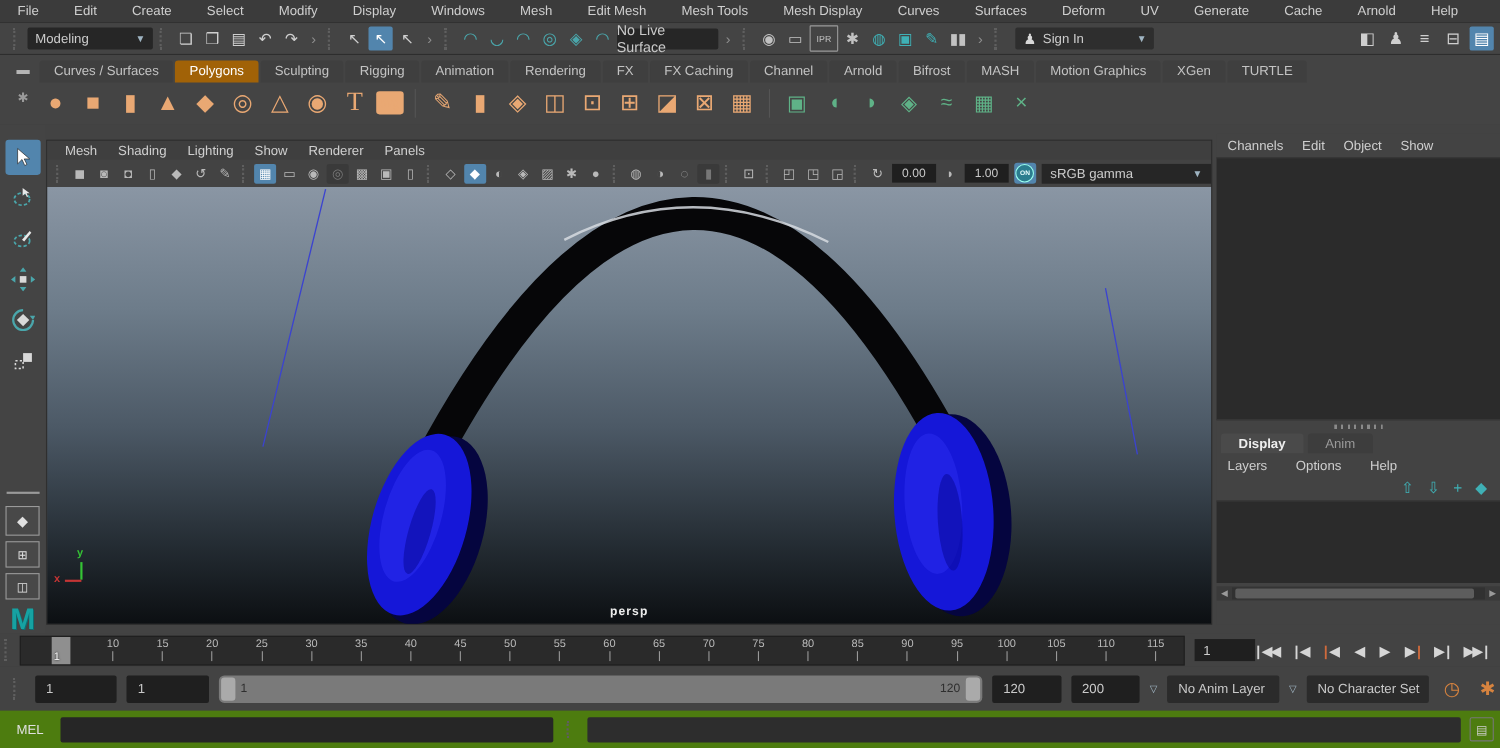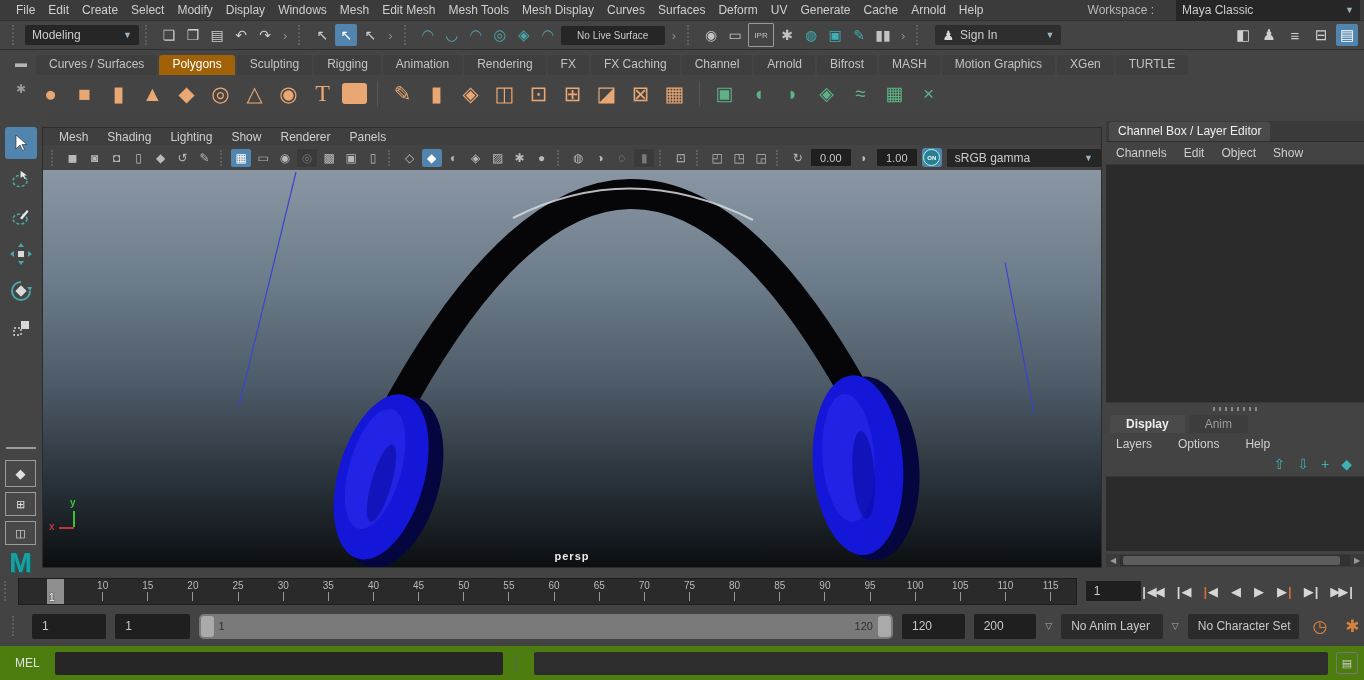--- a/index.html
+++ b/index.html
@@ -26,21 +26,21 @@
   .ticon{width:22px;height:22px;display:flex;align-items:center;justify-content:center;color:#cfcfcf;
          font-size:14px;border-radius:2px}
   .ticon.active{background:#5285ad;color:#fff}
   .grp{display:flex;align-items:center;gap:2px}
   .grp.snap .ticon{color:#4aa6ab;font-size:15px;font-weight:bold}
   .grp.render .ticon{color:#c2c2c2}
   .grp.render .ticon.teal{color:#3fb0b5}
   .ipr{font-size:8px;border:1px solid #9a9a9a;padding:0 1px;border-radius:1px}
   .tf{background:#262626;height:19px;display:flex;align-items:center;justify-content:center;
       color:#c9c9c9;border-radius:2px}
-  .live-surface{width:104px;font-size:10px}
+  .live-surface{width:92px;font-size:13px}
   .signin{width:112px;height:20px;background:#2e2e2e;border-radius:2px;display:flex;align-items:center;
           gap:6px;padding:0 7px;margin:0 6px}
   .signin .person{color:#d8d8d8;font-size:13px}
   .sidebar-toggles{margin-left:auto;margin-right:6px;display:flex;gap:4px}
   .sidebar-toggles .ticon{font-size:15px}
 
   
   .shelf{position:absolute;left:0;top:50px;right:0;height:63px;background:#444}
   .shelf-side{position:absolute;left:10px;top:6px;width:22px;display:flex;flex-direction:column;gap:12px;
               align-items:center;color:#b5b5b5}
@@ -156,21 +156,21 @@
   .mel-label{width:32px;color:#e0e0e0}
   .mel-input{width:448px;height:23px;background:#262626;border-radius:2px}
   .mel-output{flex:1;height:23px;background:#2d2d2d;border-radius:2px}
   .script-editor{width:20px;height:20px;margin-right:6px;border:1px solid #777;border-radius:2px;color:#cfcfcf;
                  display:flex;align-items:center;justify-content:center;font-size:11px}
 </style>
 </head>
 <body>
 
 <div class="menubar">
-  <span style="display:flex;gap:13px">
+  <span style="display:flex;gap:32px">
 
   <span class="mi">File</span>
       <span class="mi">Edit</span>
       <span class="mi">Create</span>
       <span class="mi">Select</span>
       <span class="mi">Modify</span>
       <span class="mi">Display</span>
       <span class="mi">Windows</span>
       <span class="mi">Mesh</span>
       <span class="mi">Edit Mesh</span>
@@ -641,23 +641,20 @@
     <span class="axis">
       <i class="ay"></i>
         <i class="ax"></i>
       <em class="ly">y</em>
       <em class="lx">x</em>
     </span>
   </div>
 </div>
 
 <div class="rpanel">
-  <div class="cb-tabstrip">
-    <span class="cb-tab">Channel Box / Layer Editor</span>
-  </div>
   <div class="cb-menus">
 
   <span>Channels</span>
       <span>Edit</span>
       <span>Object</span>
       <span>Show</span>
     </div>
   <div class="cb-area"></div>
   <div class="splitter">
       <span class="dots"></span>

